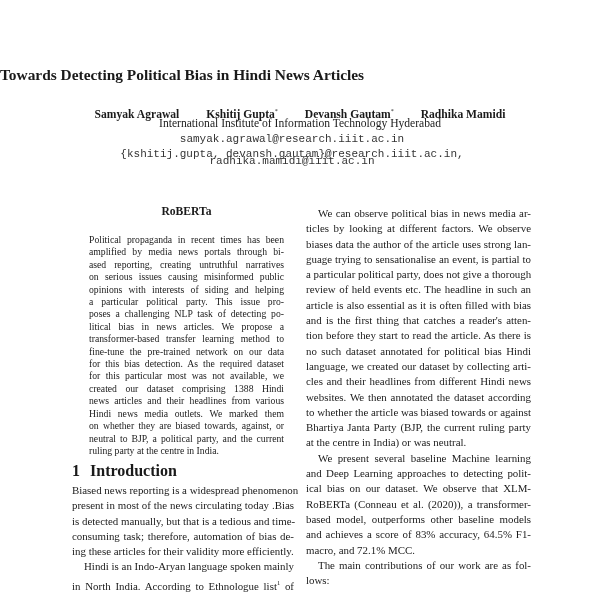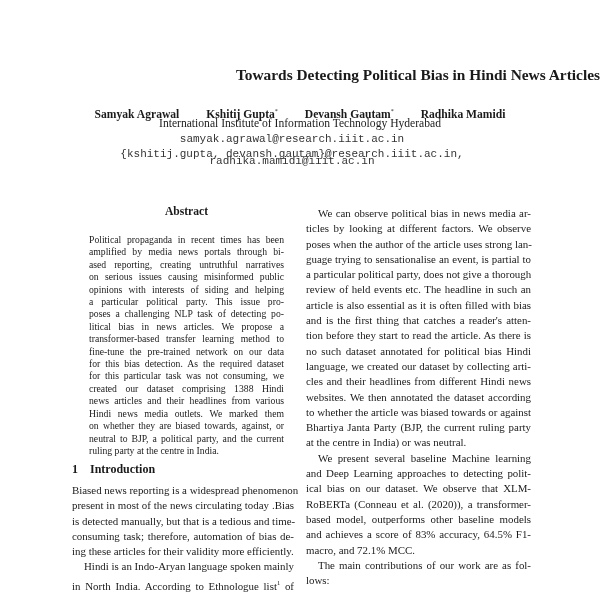--- a/index.html
+++ b/index.html
@@ -1,37 +1,37 @@
 <!DOCTYPE html>
 <html><head>
 <meta charset="utf-8">
 <style>
   html, body { margin: 0; padding: 0; background: #ffffff; }
   body { width: 600px; height: 600px; overflow: hidden; position: relative;
          font-family: "Liberation Serif", "DejaVu Serif", serif; color: #1a1a1a; }
   .page { position: absolute; left: 0; top: 0; width: 600px; height: 600px; }
-  .title { position: absolute; top: 66px; left: 0; width: 600px; text-align: right;
+  .title { position: absolute; top: 66px; left: 0; width: 600px; text-align: left;
            font-weight: bold; font-size: 15.4px; letter-spacing: 0; }
   .authors { position: absolute; top: 100px; left: 0; width: 600px; text-align: center;
              font-weight: bold; font-size: 11.6px; white-space: nowrap; }
   .authors span.author { display: inline-block; margin: 8px 12px; }
   .authors sup { font-size: 6px; font-weight: normal; vertical-align: 5px; }
   .affil { position: absolute; top: 117px; left: 0; width: 600px; text-align: center; font-size: 11.6px; }
   .email { position: absolute; left: 0; width: 584px; text-align: center;
            font-family: "Liberation Mono", "DejaVu Sans Mono", monospace; font-size: 11px; color: #333; }
   .email.e1 { top: 133px; } .email.e2 { top: 148px; } .email.e3 { top: 155px; }
 
   .abstract-head { position: absolute; top: 205px; left: 89px; width: 195px; text-align: center;
                    font-weight: bold; font-size: 11.6px; }
   .abstract { position: absolute; top: 234px; left: 89px; width: 195px; font-size: 9.7px;
               line-height: 12.4px; text-align: justify; hyphens: manual; }
   .abstract .ln, .col .ln { display: block; text-align: justify; text-align-last: justify; white-space: nowrap; }
   .abstract .ln.last, .col .ln.last { text-align-last: left; }
 
-  .sec-head { position: absolute; top: 462px; left: 72px; font-weight: bold; font-size: 12px; }
+  .sec-head { position: absolute; top: 462px; left: 72px; font-weight: bold; font-size: 16px; }
   .sec-head .num { display: inline-block; width: 18px; }
 
   .col { position: absolute; font-size: 10.9px; line-height: 15.3px; }
   .col.left { top: 483px; left: 72px; width: 222px; }
   .col.right { top: 206px; left: 306px; width: 225px; }
   .indent { padding-left: 12px; }
   .bullets { margin: 0; padding: 0; list-style: none; }
   .bullets li { position: relative; padding-left: 18px; }
   .bullets li::before { content: "\2022"; position: absolute; left: 4px; top: 0; }
   .gap { height: 9px; }
@@ -49,34 +49,34 @@
     <span class="author"><span>Kshitij Gupta</span><sup>*</sup></span>
     <span class="author"><span>Devansh Gautam</span><sup>*</sup></span>
     <span class="author"><span>Radhika Mamidi</span><sup></sup></span>
   </div>
 
   <div class="affil">International Institute of Information Technology Hyderabad</div>
   <div class="email e1">samyak.agrawal@research.iiit.ac.in</div>
   <div class="email e2">{kshitij.gupta, devansh.gautam}@research.iiit.ac.in,</div>
   <div class="email e3">radhika.mamidi@iiit.ac.in</div>
 
-  <div class="abstract-head">Abstract</div>
+  <div class="abstract-head">RoBERTa</div>
   <div class="abstract">
     <span class="ln">Political propaganda in recent times has been</span>
     <span class="ln">amplified by media news portals through bi-</span>
     <span class="ln">ased reporting, creating untruthful narratives</span>
     <span class="ln">on serious issues causing misinformed public</span>
     <span class="ln">opinions with interests of siding and helping</span>
     <span class="ln">a particular political party.  This issue pro-</span>
     <span class="ln">poses a challenging NLP task of detecting po-</span>
     <span class="ln">litical bias in news articles.  We propose a</span>
     <span class="ln">transformer-based transfer learning method to</span>
     <span class="ln">fine-tune the pre-trained network on our data</span>
     <span class="ln">for this bias detection. As the required dataset</span>
-    <span class="ln">for this particular task was not consuming, we</span>
+    <span class="ln">for this particular most was not available, we</span>
     <span class="ln">created our dataset comprising 1388 Hindi</span>
     <span class="ln">news articles and their headlines from various</span>
     <span class="ln">Hindi news media outlets.  We marked them</span>
     <span class="ln">on whether they are biased towards, against, or</span>
     <span class="ln">neutral to BJP, a political party, and the current</span>
     <span class="ln last">ruling party at the centre in India.</span>
   </div>
 
   <div class="sec-head">
     <span class="num">1</span><span>Introduction</span>
@@ -89,21 +89,21 @@
     <span class="ln">consuming task; therefore, automation of bias de-</span>
     <span class="ln last">ing these articles for their validity more efficiently.</span>
     <span class="ln indent">Hindi is an Indo-Aryan language spoken mainly</span>
     <span class="ln"><span>in North India. According to Ethnologue list</span><sup class="fn">1</sup><span> of</span></span>
 
   </div>
 
   <div class="col right">
     <span class="ln indent">We can observe political bias in news media ar-</span>
     <span class="ln">ticles by looking at different factors. We observe</span>
-    <span class="ln">poses when the author of the article uses strong lan-</span>
+    <span class="ln">biases data the author of the article uses strong lan-</span>
     <span class="ln">guage trying to sensationalise an event, is partial to</span>
     <span class="ln">a particular political party, does not give a thorough</span>
     <span class="ln">review of held events etc.  The headline in such an</span>
     <span class="ln">article is also essential as it is often filled with bias</span>
     <span class="ln">and is the first thing that catches a reader's atten-</span>
     <span class="ln">tion before they start to read the article. As there is</span>
     <span class="ln">no such dataset annotated for political bias Hindi</span>
     <span class="ln">language, we created our dataset by collecting arti-</span>
     <span class="ln">cles and their headlines from different Hindi news</span>
     <span class="ln">websites. We then annotated the dataset according</span>

